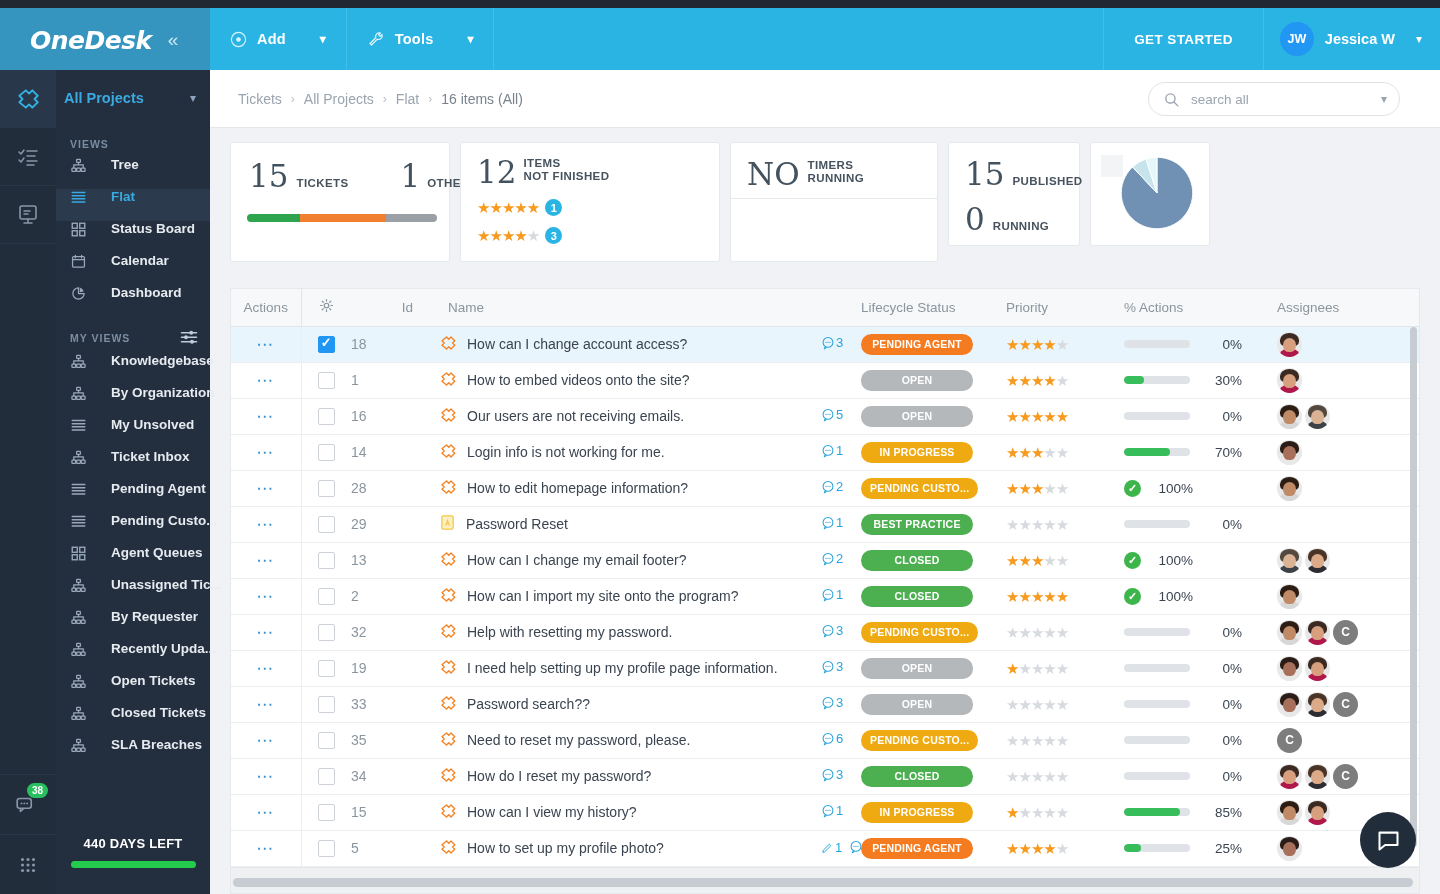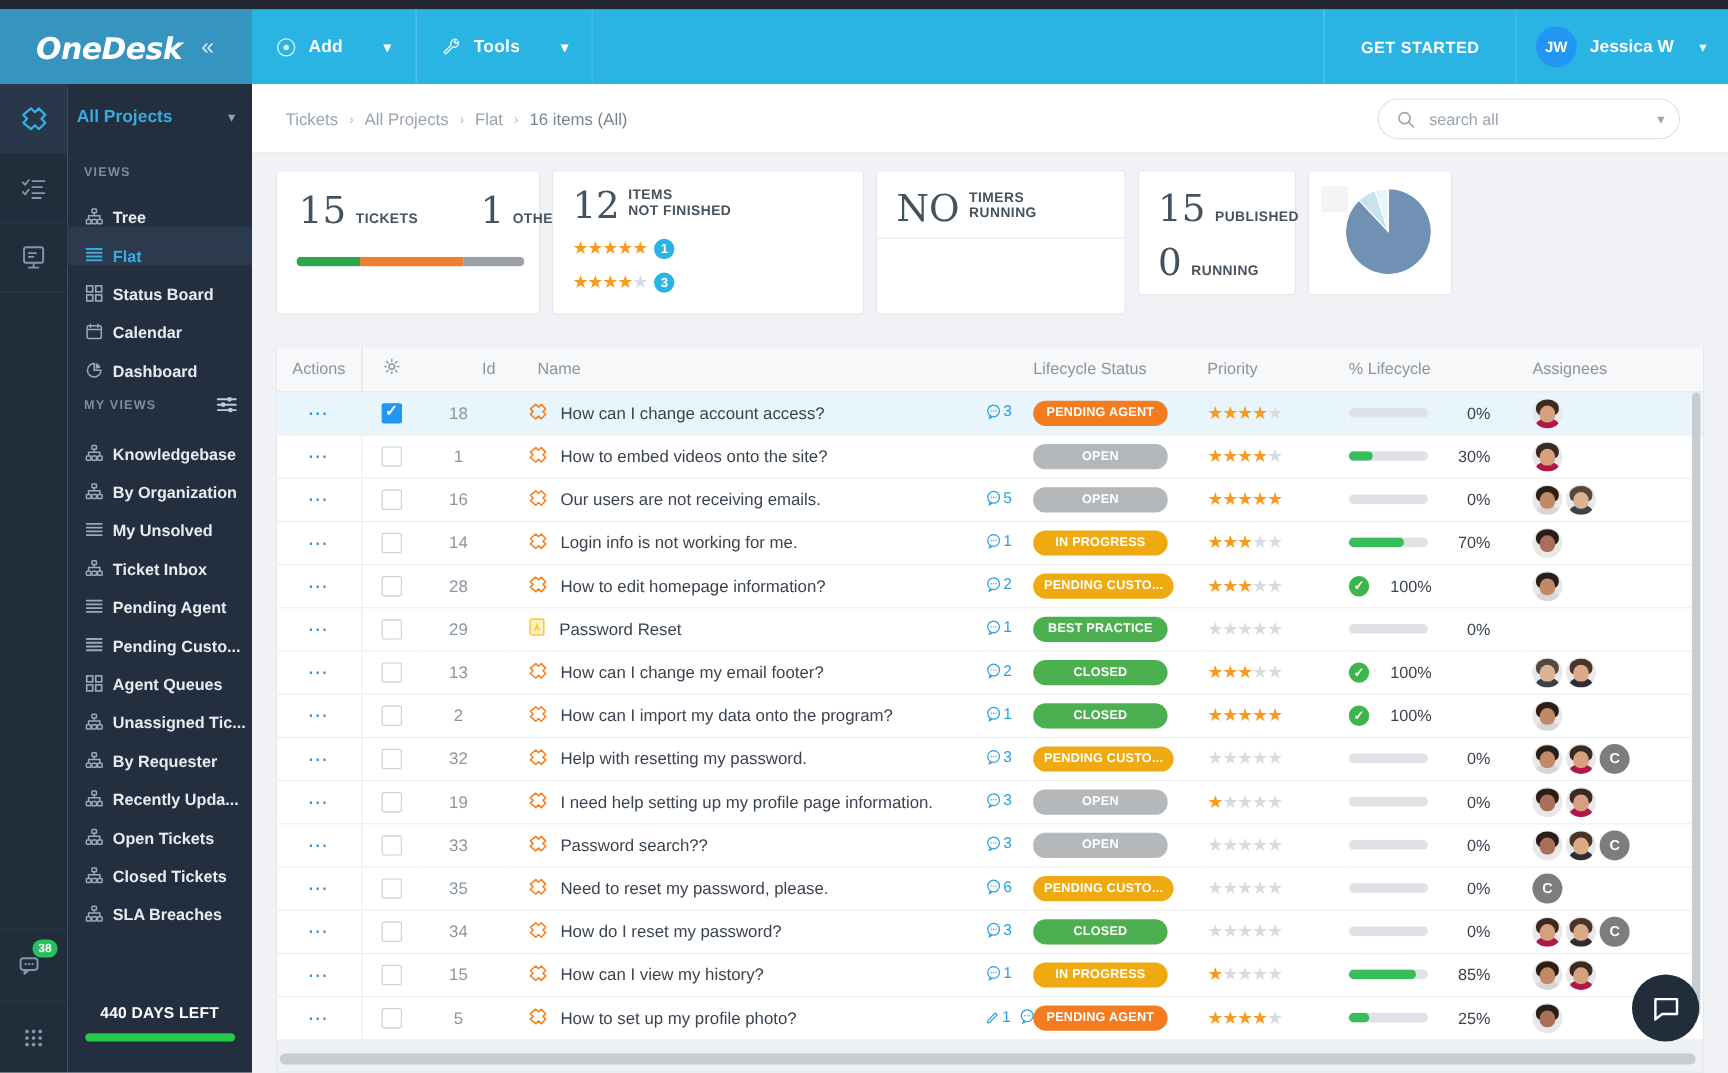--- a/index.html
+++ b/index.html
@@ -59,21 +59,21 @@
 
   
   .sidebar { position:absolute; left:56px; top:70px; width:154px; height:824px; background:#232f3f; }
   .proj-sel { height:56px; display:flex; align-items:center; justify-content:space-between;
               padding:0 14px 0 8px; cursor:pointer; }
   .proj-sel .ptxt { color:#3aa9e0; font-size:14.5px; font-weight:bold; }
   .proj-sel .pcaret { color:#8fa3bb; font-size:12px; }
   .sec-title { color:#7b8da3; font-size:10.5px; font-weight:bold; letter-spacing:1px;
                padding:12px 0 7px 14px; display:flex; align-items:center; justify-content:space-between; }
   .sec-title .sfx { margin-right:12px; }
-  .nav-item { display:flex; align-items:flex-end; gap:7px; height:32px; padding-left:14px; cursor:pointer; }
+  .nav-item { display:flex; align-items:flex-start; gap:24px; height:32px; padding-left:14px; cursor:pointer; }
   .nav-item .nlabel { color:#e7ebf0; font-size:13.5px; font-weight:bold; white-space:nowrap; }
   .nav-item.active { background:#2c3a4d; }
   .nav-item.active .nlabel { color:#3aa9e0; }
   .nav-ico { width:17px; height:17px; flex:0 0 17px; display:flex; align-items:center; justify-content:center; }
 
   .days-left { position:absolute; left:0; bottom:26px; width:154px; text-align:center; }
   .days-left .dtxt { color:#fff; font-size:13px; font-weight:bold; letter-spacing:0.2px; }
   .days-bar { margin:10px auto 0; width:125px; height:7px; background:#24cc4d; border-radius:4px; }
 
   
@@ -135,21 +135,21 @@
   .col-assign { width:auto; padding-left:8px; }
   tbody tr { height:36px; border-bottom:1px solid #eceff2; }
   tbody tr.sel { background:#e9f5fc; }
   tbody td { font-size:14px; color:#3a4450; vertical-align:middle; }
   .dots { color:#2f8fd6; letter-spacing:2px; font-size:17px; text-align:center; cursor:pointer; }
   .cellcheck { border-left:1px solid #eceff2; text-align:center; }
   .cb { width:17px; height:17px; border:1px solid #ccd2d8; border-radius:2px;
         display:inline-block; background:#fff; cursor:pointer; vertical-align:middle; }
   .cb.on { background:#2196f3; border-color:#2196f3; position:relative; }
   .cb.on:after { content:"✓"; color:#fff; font-size:13px; position:absolute; left:2px; top:-2px; font-weight:bold; }
-  .idcell { text-align:center; padding-right:8px; color:#8b959e; font-size:14px;margin-top:28px; }
+  .idcell { text-align:left; padding-right:8px; color:#8b959e; font-size:14px;margin-top:28px; }
   .namecell { padding-left:18px; }
   .nameflex { display:flex; align-items:center; gap:10px; }
   .namecell .ntxt { color:#3a4450; font-size:14px; cursor:pointer; }
   .convcell { color:#29a3dd; font-size:13px; white-space:nowrap; }
   .convcell .grp { display:inline-flex; align-items:center; gap:1px; margin-right:7px; }
   .badge { display:inline-flex; align-items:center; justify-content:center;
            height:21px; min-width:112px; border-radius:11px; color:#fff; font-size:10.5px;
            font-weight:bold; letter-spacing:0.2px; padding:0 9px; cursor:pointer; }
   .b-pending-agent { background:#f47b20; }
   .b-open { background:#b4b8bb;border-radius:10px; }
@@ -630,21 +630,21 @@
             <svg width="17" height="17" viewBox="0 0 24 24">
               <circle cx="12" cy="12" r="3.2" fill="none" stroke="#8b959e" stroke-width="1.7"></circle>
               <path d="M12 3.5v2.2M12 18.3v2.2M3.5 12h2.2M18.3 12h2.2M6 6l1.6 1.6M16.4 16.4L18 18M18 6l-1.6 1.6M7.6 16.4L6 18" stroke="#8b959e" stroke-width="1.7" stroke-linecap="round"></path>
             </svg>
           </th>
           <th class="col-id">Id</th>
           <th class="col-name">Name</th>
           <th class="col-conv"></th>
           <th class="col-status">Lifecycle Status</th>
           <th class="col-prio">Priority</th>
-          <th class="col-pct">% Lifecycle</th>
+          <th class="col-pct">% Actions</th>
           <th class="col-assign">Assignees</th>
         </tr>
       </thead>
       <tbody id="tbody">
           <tr class="sel">
     <td class="dots">⋯</td>
     <td class="cellcheck">
       <span class="cb on"></span></td>
     <td class="idcell">18</td>
     <td class="namecell">
@@ -1017,21 +1017,21 @@
           <tr class="">
     <td class="dots">⋯</td>
     <td class="cellcheck">
       <span class="cb "></span></td>
     <td class="idcell">2</td>
     <td class="namecell">
       <span class="nameflex">
         <span><svg width="18" height="18" viewBox="0 0 24 24">
       <path d="M4 9l6-5 3 3 3-3 5 5-3 3 3 3-5 5-3-3-3 3-6-5 3-3z" fill="none" stroke="#f58220" stroke-width="1.8" stroke-linejoin="round"></path>
                   </svg></span>
-        <span class="ntxt">How can I import my data onto the program?</span>
+        <span class="ntxt">How can I import my site onto the program?</span>
       </span>
             </td>
     <td class="convcell"><span class="grp">
       <svg width="14" height="14" viewBox="0 0 24 24">
         <circle cx="12" cy="11" r="8.4" fill="none" stroke="#29a3dd" stroke-width="1.8"></circle>
         <path d="M7 18.6l-1.3 3.2 4-2.3" fill="none" stroke="#29a3dd" stroke-width="1.8" stroke-linejoin="round"></path>
         <circle cx="8.6" cy="11" r="1" fill="#29a3dd"></circle>
                   <circle cx="12" cy="11" r="1" fill="#29a3dd"></circle>
                   <circle cx="15.4" cy="11" r="1" fill="#29a3dd"></circle>
       </svg>

